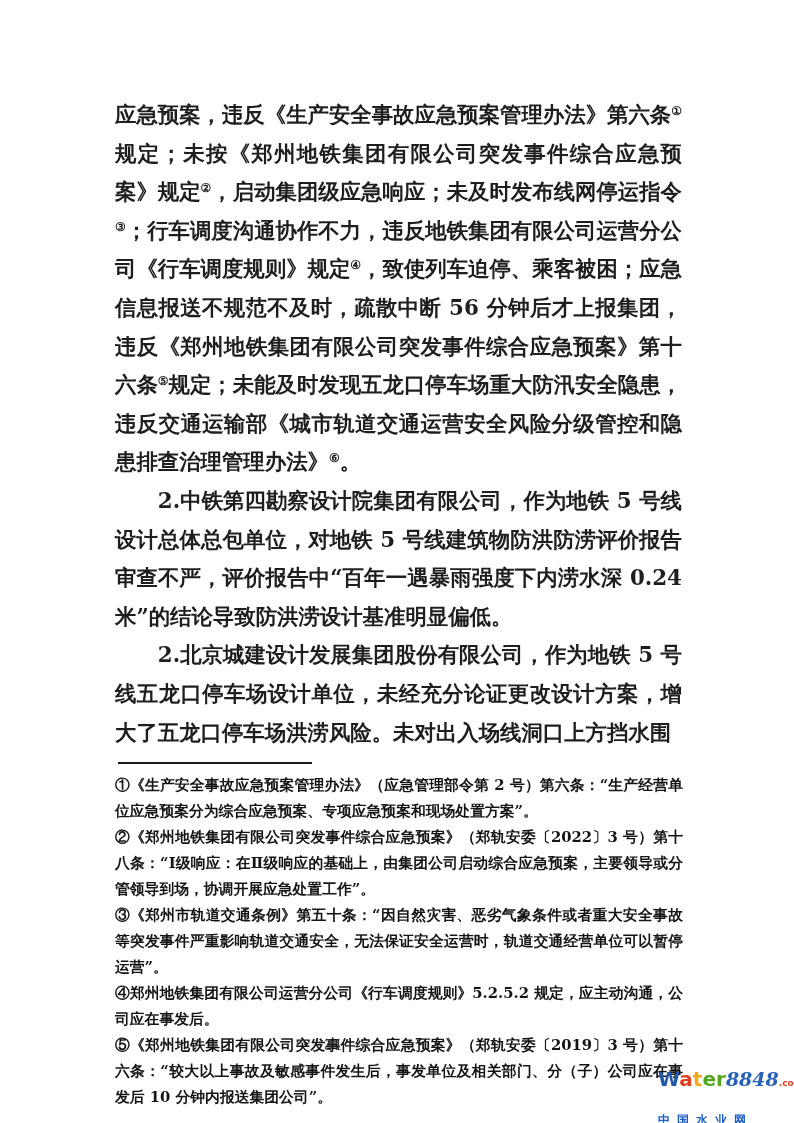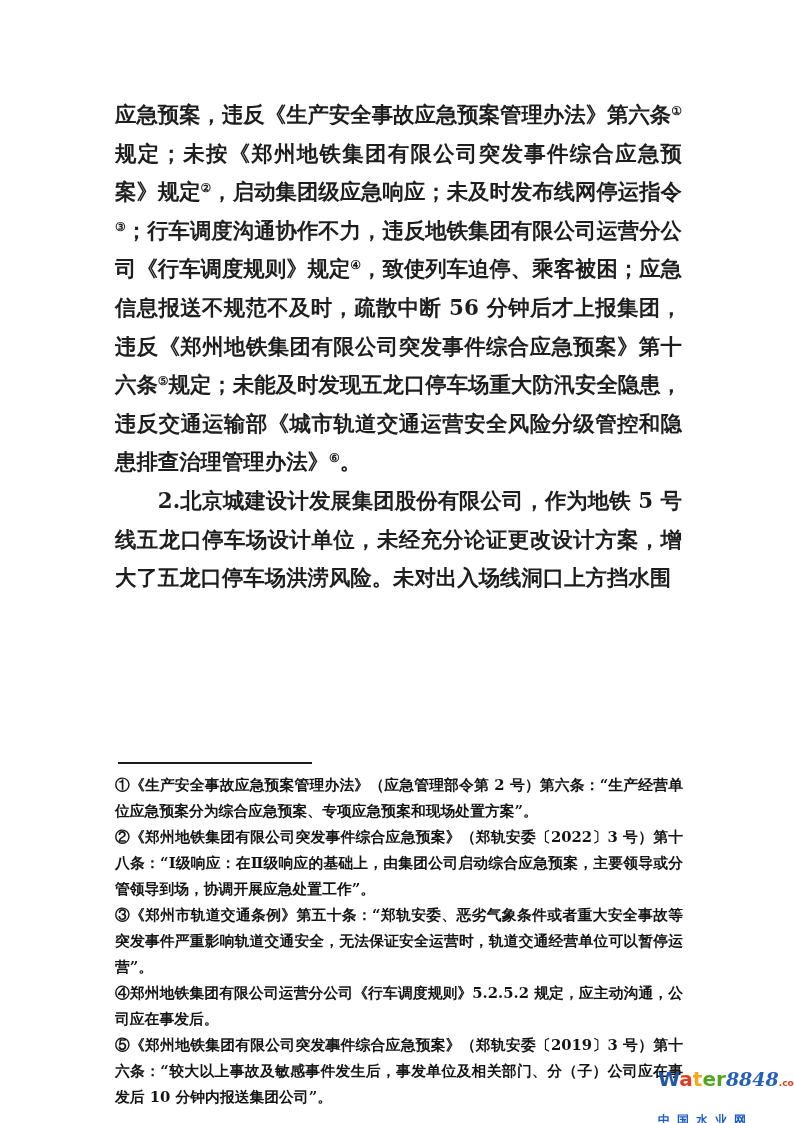--- a/index.html
+++ b/index.html
@@ -56,29 +56,30 @@
     margin-top:18px;white-space:nowrap;
   }
 </style>
 </head>
 <body>
 
 <div class="page">
 
   <div class="body-text" id="bodyText">
       <p>应急预案，违反《生产安全事故应急预案管理办法》第六条<sup class="fn-ref">①</sup>规定；未按《郑州地铁集团有限公司突发事件综合应急预案》规定<sup class="fn-ref">②</sup>，启动集团级应急响应；未及时发布线网停运指令<sup class="fn-ref">③</sup>；行车调度沟通协作不力，违反地铁集团有限公司运营分公司《行车调度规则》规定<sup class="fn-ref">④</sup>，致使列车迫停、乘客被困；应急信息报送不规范不及时，疏散中断 56 分钟后才上报集团，违反《郑州地铁集团有限公司突发事件综合应急预案》第十六条<sup class="fn-ref">⑤</sup>规定；未能及时发现五龙口停车场重大防汛安全隐患，违反交通运输部《城市轨道交通运营安全风险分级管控和隐患排查治理管理办法》<sup class="fn-ref">⑥</sup>。</p>
+      <p class="indent">2.中铁第四勘察设计院集团有限公司，作为地铁 5 号线设计总体总包单位，对地铁 5 号线建筑物防洪防涝评价报告审查不严，评价报告中“百年一遇暴雨强度下内涝水深 0.24 米”的结论导致防洪涝设计基准明显偏低。</p>
       <p class="indent">2.北京城建设计发展集团股份有限公司，作为地铁 5 号线五龙口停车场设计单位，未经充分论证更改设计方案，增大了五龙口停车场洪涝风险。未对出入场线洞口上方挡水围</p>
     </div>
 
   <div class="footnote-sep"></div>
 
   <div class="footnotes" id="footnotes">
       <div class="fn-item">①《生产安全事故应急预案管理办法》（应急管理部令第 2 号）第六条：“生产经营单位应急预案分为综合应急预案、专项应急预案和现场处置方案”。</div>
       <div class="fn-item">②《郑州地铁集团有限公司突发事件综合应急预案》（郑轨安委〔2022〕3 号）第十八条：“Ⅰ级响应：在Ⅱ级响应的基础上，由集团公司启动综合应急预案，主要领导或分管领导到场，协调开展应急处置工作”。</div>
-      <div class="fn-item">③《郑州市轨道交通条例》第五十条：“郑轨安委、恶劣气象条件或者重大安全事故等突发事件严重影响轨道交通安全，无法保证安全运营时，轨道交通经营单位可以暂停运营”。</div>
+      <div class="fn-item">③《郑州市轨道交通条例》第五十条：“因自然灾害、恶劣气象条件或者重大安全事故等突发事件严重影响轨道交通安全，无法保证安全运营时，轨道交通经营单位可以暂停运营”。</div>
       <div class="fn-item">④郑州地铁集团有限公司运营分公司《行车调度规则》5.2.5.2 规定，应主动沟通，公司应在事发后。</div>
       <div class="fn-item">⑤《郑州地铁集团有限公司突发事件综合应急预案》（郑轨安委〔2019〕3 号）第十六条：“较大以上事故及敏感事件发生后，事发单位及相关部门、分（子）公司应在事发后 10 分钟内报送集团公司”。</div>
     </div>
 
   <div class="page-number">31</div>
 
   <div class="logo">
     <div class="logo-top"><span id="logoLetters"><span style="color: rgb(35, 87, 168);">W</span><span style="color: rgb(224, 60, 34);">a</span><span style="color: rgb(243, 169, 24);">t</span><span style="color: rgb(83, 164, 31);">e</span><span style="color: rgb(83, 164, 31);">r</span></span><span class="logo-num" id="logoNum" style="color: rgb(39, 96, 184);">8848</span><span class="logo-tld" id="logoTld" style="color: rgb(224, 60, 34);">.com</span></div>
     <div class="logo-sub" id="logoSub" style="color: rgb(27, 93, 200);">中国水业网</div>
   </div>

